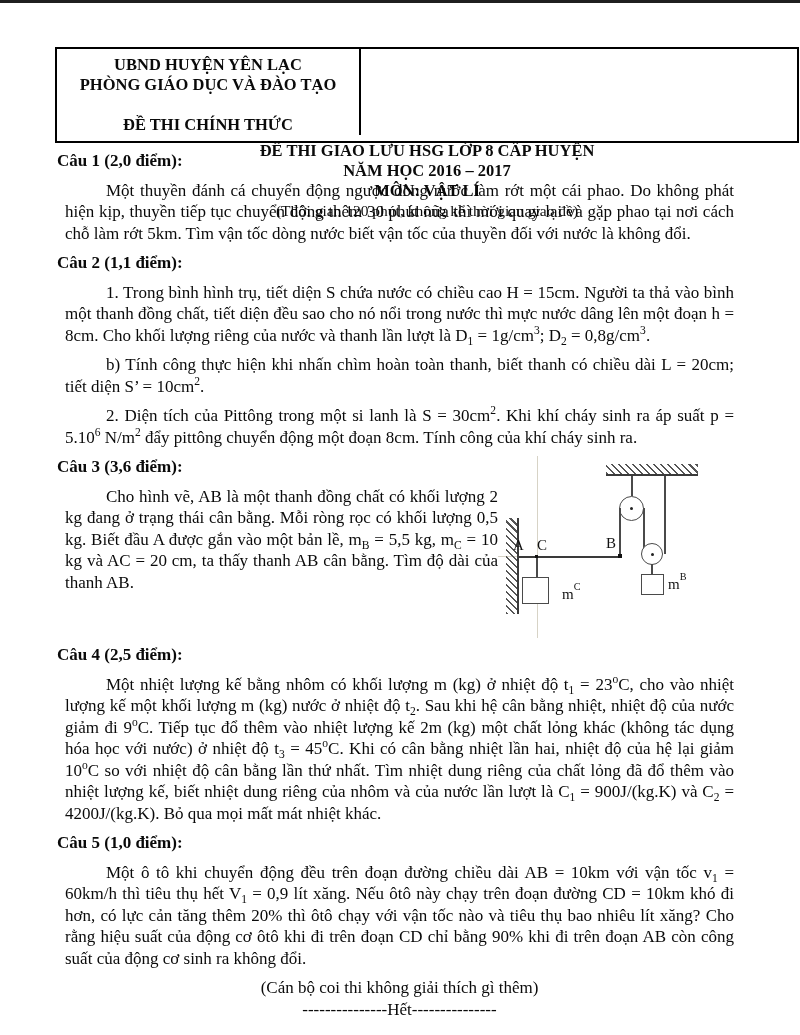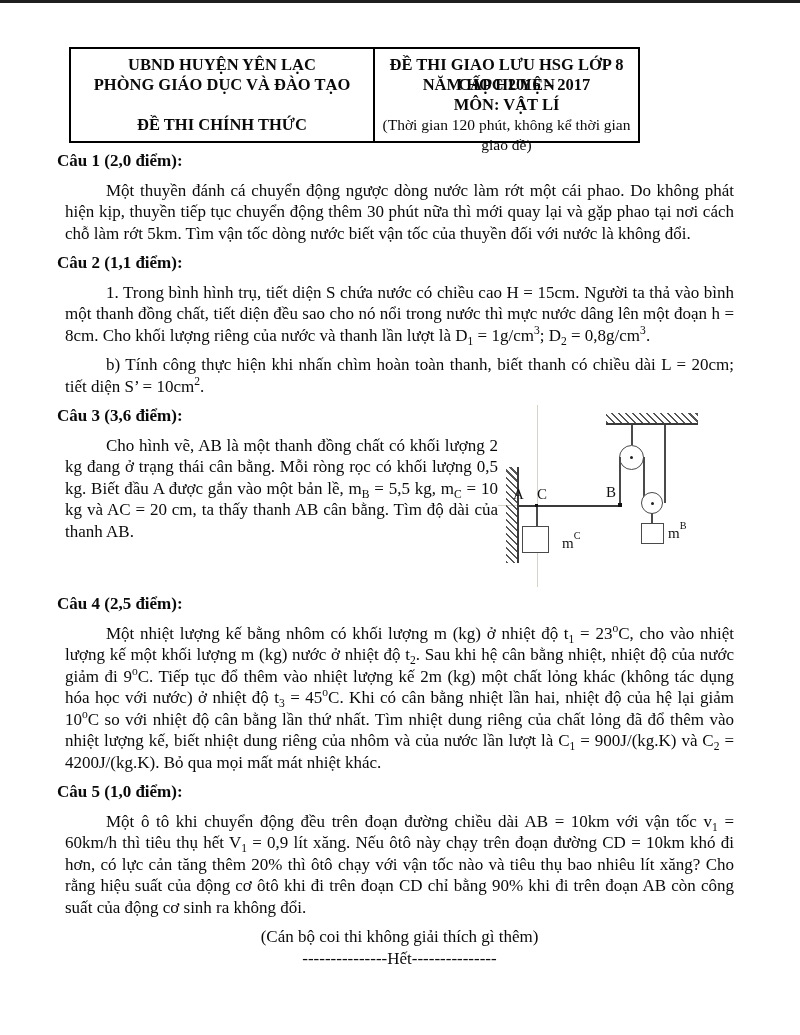--- a/index.html
+++ b/index.html
@@ -1,22 +1,22 @@
 <!DOCTYPE html>
 <html><head>
 <meta charset="utf-8">
 <style>
   html,body{margin:0;padding:0;background:#ffffff;}
   .sheet{position:relative;width:800px;height:1035px;background:#ffffff;overflow:hidden;
          font-family:"Liberation Serif","DejaVu Serif",serif;color:#0a0a0a;}
   .topbar{position:absolute;left:0;top:0;width:800px;height:3px;background:#1f1f1f;}
 
   
-  .hdr{position:absolute;left:69px;top:47px;width:571px;height:96px;border:2px solid #000;
-       display:flex;box-sizing:border-box;}
+  .hdr{position:absolute;left:55px;top:47px;width:744px;height:96px;border:2px solid #000;
+       display:flex;box-sizing:border-box;flex-direction:column;}
   .hdr-left{width:304px;box-sizing:border-box;border-right:2px solid #000;text-align:center;
             padding-top:6px;}
   .hdr-right{flex:1;text-align:center;padding-top:6px;}
   .hline{height:20px;line-height:20px;font-weight:bold;font-size:16.5px;}
   .hline.spacer{font-weight:normal;}
   .hline.plain{font-weight:normal;font-size:15.5px;}
 
   
   .logo{position:absolute;left:468px;top:142px;width:195px;text-align:center;line-height:1;}
   .logo-name{font-size:21px;font-weight:bold;font-style:italic;letter-spacing:0.5px;}
@@ -67,20 +67,21 @@
 
 
   <div class="content">
 
     <div class="qh">Câu 1 (2,0 điểm):</div>
     <p>Một thuyền đánh cá chuyển động ngược dòng nước làm rớt một cái phao. Do không phát hiện kịp, thuyền tiếp tục chuyển động thêm 30 phút nữa thì mới quay lại và gặp phao tại nơi cách chỗ làm rớt 5km. Tìm vận tốc dòng nước biết vận tốc của thuyền đối với nước là không đổi.</p>
 
     <div class="qh">Câu 2 (1,1 điểm):</div>
     <p>1. Trong bình hình trụ, tiết diện S chứa nước có chiều cao H = 15cm. Người ta thả vào bình một thanh đồng chất, tiết diện đều sao cho nó nổi trong nước thì mực nước dâng lên một đoạn h = 8cm. Cho khối lượng riêng của nước và thanh lần lượt là D<sub>1</sub> = 1g/cm<sup>3</sup>; D<sub>2</sub> = 0,8g/cm<sup>3</sup>.</p>
     <p>b) Tính công thực hiện khi nhấn chìm hoàn toàn thanh, biết thanh có chiều dài L = 20cm; tiết diện S’ = 10cm<sup>2</sup>.</p>
+    <p>2. Diện tích của Pittông trong một si lanh là S = 30cm<sup>2</sup>. Khi khí cháy sinh ra áp suất p = 5.10<sup>6</sup> N/m<sup>2</sup> đẩy pittông chuyển động một đoạn 8cm. Tính công của khí cháy sinh ra.</p>
 
     <div class="fig">
       <div class="guide" style="left:39px;top:0;width:1px;height:182px;"></div>
       <div class="guide" style="left:0;top:100px;width:20px;height:1px;"></div>
 
       <div class="hatch" style="left:108px;top:8px;width:92px;height:12px;border-bottom:2px solid #3a3a3a;"></div>
       <div class="rope" style="left:133px;top:20px;width:2px;height:20px;"></div>
       <div class="pulley" style="left:121px;top:40px;width:25px;height:25px;"></div>
       <div class="pdot" style="left:132px;top:51px;"></div>
 

